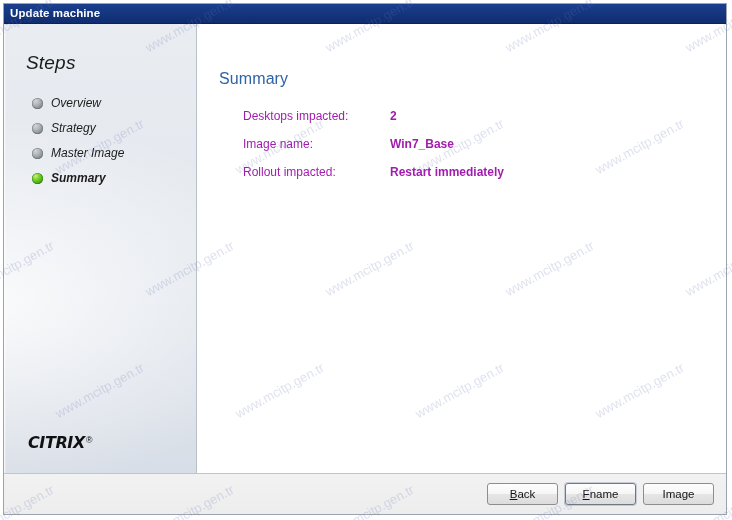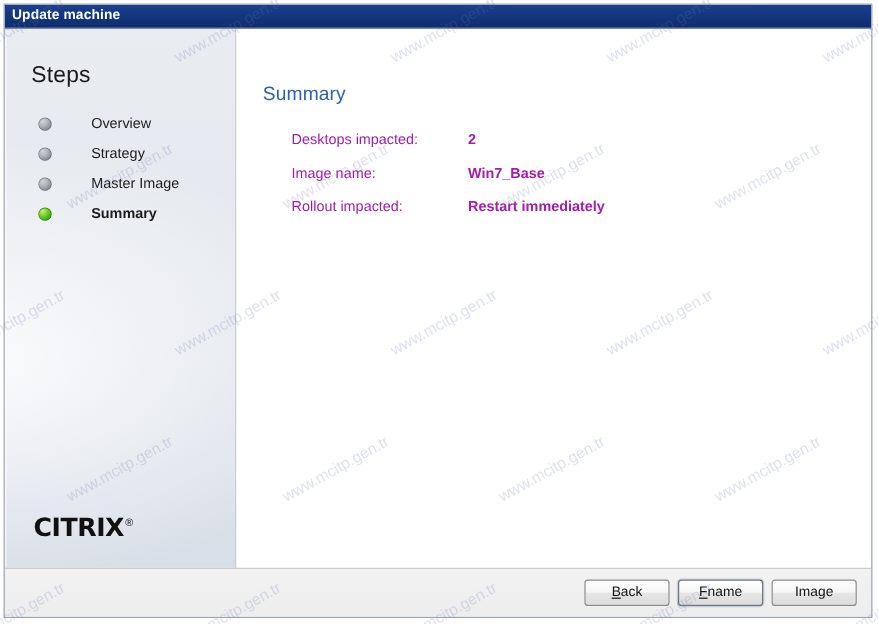--- a/index.html
+++ b/index.html
@@ -63,20 +63,21 @@
     flex: 0 0 193px;
     width: 193px;
     box-sizing: border-box;
     border-right: 1px solid #b9c0c8;
     background:
       radial-gradient(520px 300px at -10% 62%, rgba(255,255,255,0.85) 0%, rgba(255,255,255,0.0) 62%),
       linear-gradient(to bottom, #e9ecf1 0%, #e4e8ee 45%, #dde2ea 75%, #d8dee7 100%);
     display: flex;
     flex-direction: column;
     overflow: hidden;
+    font-style: italic;
   }
   #sidebar::after {
     content: "";
     position: absolute;
     left: 0; top: 0; bottom: 0;
     width: 2px;
     background: linear-gradient(to right, rgba(255,255,255,0.9), rgba(255,255,255,0));
     pointer-events: none;
   }
 
@@ -92,21 +93,20 @@
     margin: 18px 0 0 0;
     padding: 0;
     list-style: none;
   }
   .step-item {
     display: flex;
     align-items: center;
     height: 22px;
     margin: 0 0 3px 0;
     padding-left: 28px;
-    gap: 25px;
   }
   .step-bullet {
     width: 11px;
     height: 11px;
     border-radius: 50%;
     flex: 0 0 11px;
     margin-right: 8px;
     background:
       radial-gradient(circle at 33% 28%, #d2d6d9 0%, #aeb4b9 38%, #878d93 70%, #6e757c 100%);
     box-shadow: inset 0 0 0 0.5px rgba(90,96,102,0.75);
@@ -128,21 +128,21 @@
   
   .sidebar-spacer { flex: 1 1 auto; }
   .citrix-logo {
     margin: 0 0 22px 24px;
     display: flex;
     align-items: flex-start;
     color: #111111;
   }
   .citrix-logo .wordmark {
     font-family: "DejaVu Sans", sans-serif;
-    font-size: 21px;
+    font-size: 16px;
     font-weight: bold;
     letter-spacing: -0.4px;
     line-height: 1;
   }
   .citrix-logo .tm {
     font-size: 9px;
     line-height: 1;
     margin-left: 1px;
     margin-top: 1px;
   }

